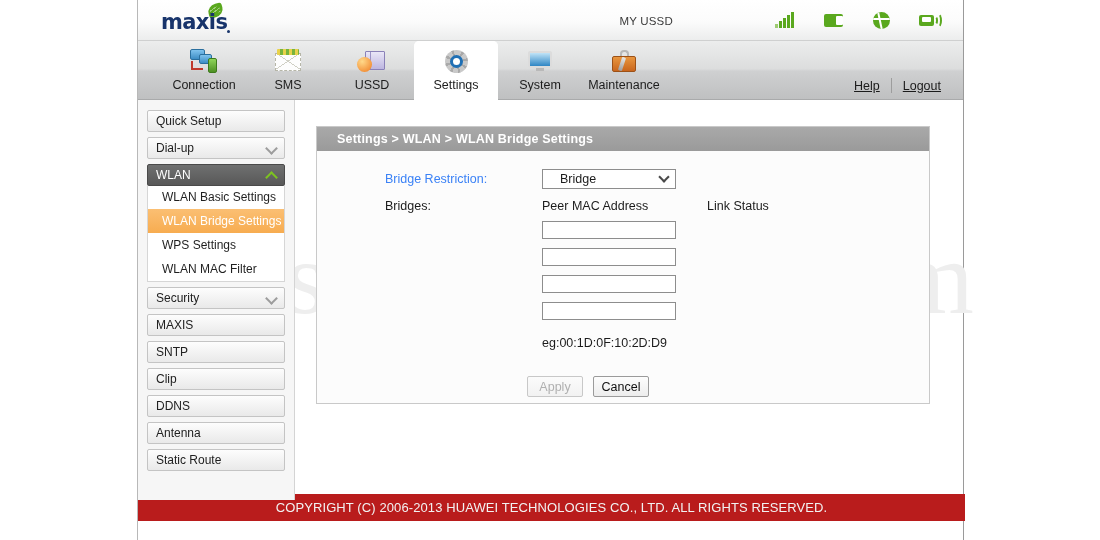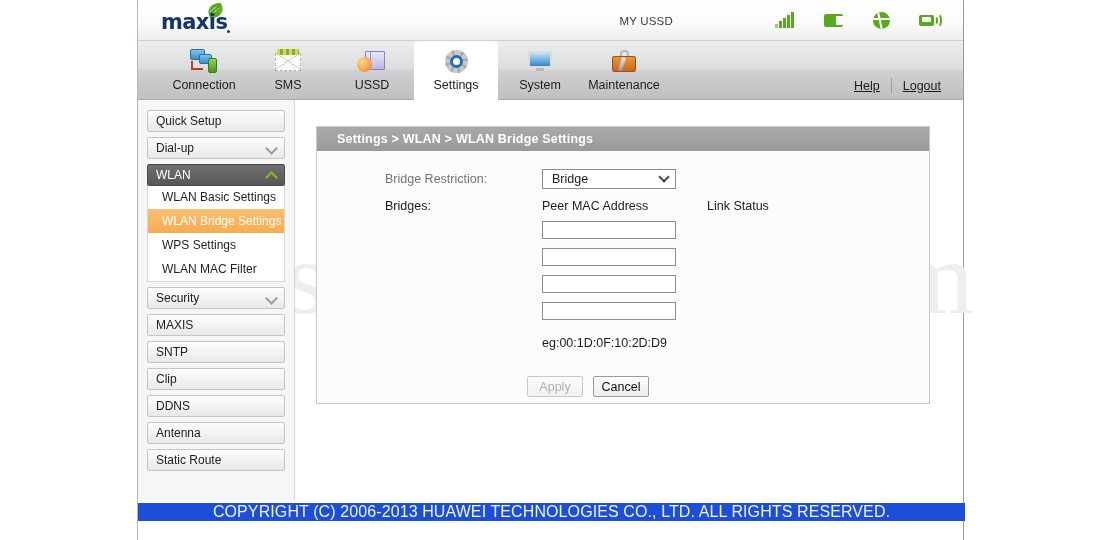--- a/index.html
+++ b/index.html
@@ -278,29 +278,29 @@
     background: linear-gradient(to bottom, #a9a9a9, #9a9a9a);
     color: #ffffff; font-size: 12.5px; font-weight: bold;
     display: flex; align-items: center; padding-left: 20px;
     letter-spacing: .2px;
   }
   .form { position: relative; padding: 18px 0 0 0; }
 
   .row { display: flex; align-items: center; margin-bottom: 10px; }
   .lbl {
     width: 225px; padding-left: 68px;
-    font-size: 12.5px; color: #737373;
+    font-size: 12.5px; color: #3b82f6;
   }
   .sel {
     width: 134px; height: 20px;
     background: #ffffff;
     border: 1px solid #8d8d8d;
     font-size: 12.5px; color: #1c1c1c;
     display: flex; align-items: center;
-    padding-left: 9px; position: relative;
+    padding-left: 17px; position: relative;
     cursor: pointer;
   }
   .sel .arw {
     position: absolute; right: 7px; top: 5px;
     width: 8px; height: 8px;
     border-right: 2px solid #4a4a4a; border-bottom: 2px solid #4a4a4a;
     transform: rotate(45deg); top: 3px;
   }
 
   .colhead { display: flex; margin-bottom: 7px; }
@@ -331,23 +331,23 @@
     font-size: 12.5px; color: #111111;
     display: flex; align-items: center; justify-content: center;
     cursor: pointer;
   }
   .btn.disabled { color: #b0b0b0; border-color: #c8c8c8; cursor: default;
     background: linear-gradient(to bottom, #fbfbfb, #f2f2f2); }
 
   
   .footer {
     position: absolute; left: 0; bottom: 0;
-    width: 827px; height: 18px;
-    background: #1d4ed8;
-    color: #f2f2f2; font-size: 16px;
+    width: 827px; height: 27px;
+    background: #b91c1c;
+    color: #f2f2f2; font-size: 13px;
     display: flex; align-items: center; justify-content: center;
     letter-spacing: .1px;
   }
 </style>
 </head>
 <body>
 
 <div id="root">
   <div class="page">
 

